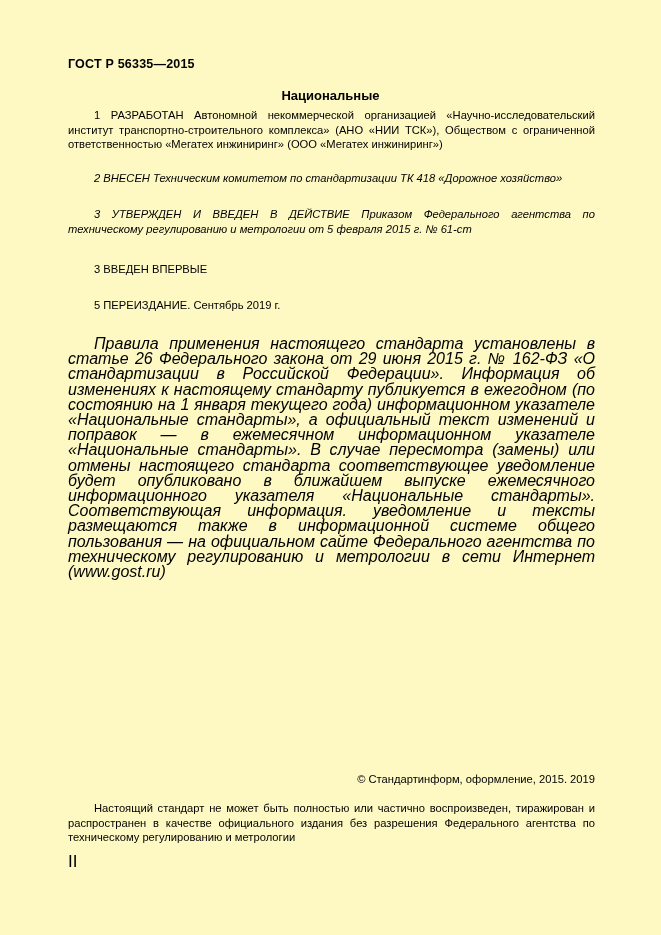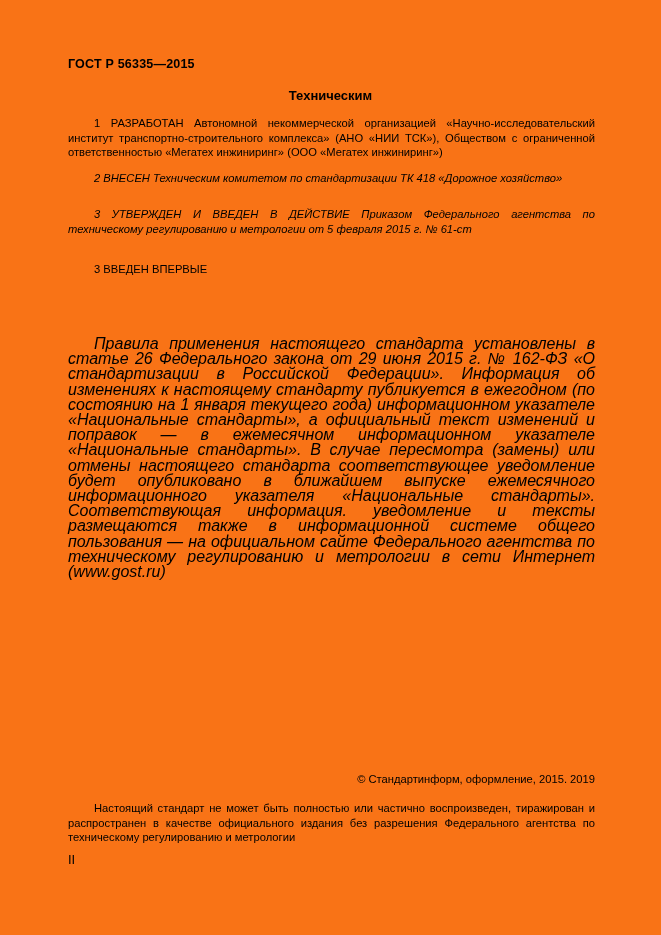--- a/index.html
+++ b/index.html
@@ -8,21 +8,21 @@
     background: #ffffff;
   }
   body {
     font-family: "Liberation Sans", sans-serif;
     color: #000000;
   }
   .page {
     position: relative;
     width: 661px;
     height: 935px;
-    background: #f97316;
+    background: #fef9c3;
     overflow: hidden;
   }
   .doc-header {
     position: absolute;
     left: 68px;
     top: 57px;
     font-size: 12.5px;
     font-weight: bold;
     letter-spacing: 0.2px;
   }
@@ -40,21 +40,21 @@
     left: 68px;
     width: 527px;
     font-size: 11.2px;
     line-height: 14.6px;
     text-align: justify;
   }
   .body-block p {
     margin: 0 0 0 0;
     text-indent: 26px;
   }
-  .p1 { top: 116px; }
+  .p1 { top: 108px; }
   .p2 { top: 171px; font-style: italic; }
   .p3 { top: 207px; font-style: italic; }
   .p4 { top: 262px; }
   .p5 { top: 298px; }
 
   .italic-block {
     position: absolute;
     left: 68px;
     top: 336px;
     width: 527px;
@@ -83,48 +83,51 @@
     text-align: justify;
   }
   .footer-note p {
     margin: 0;
     text-indent: 26px;
   }
   .page-number {
     position: absolute;
     left: 68px;
     top: 852px;
-    font-size: 13px;
+    font-size: 17px;
   }
 </style>
 </head>
 <body>
 
 <div class="page">
 
   <div class="doc-header">ГОСТ Р 56335—2015</div>
 
-  <div class="doc-title">Техническим</div>
+  <div class="doc-title">Национальные</div>
 
   <div class="body-block p1">
     <p>1 РАЗРАБОТАН Автономной некоммерческой организацией «Научно-исследовательский институт транспортно-строительного комплекса» (АНО «НИИ ТСК»), Обществом с ограниченной ответственностью «Мегатех инжиниринг» (ООО «Мегатех инжиниринг»)</p>
   </div>
 
   <div class="body-block p2">
     <p>2 ВНЕСЕН Техническим комитетом по стандартизации ТК 418 «Дорожное хозяйство»</p>
   </div>
 
   <div class="body-block p3">
     <p>3 УТВЕРЖДЕН И ВВЕДЕН В ДЕЙСТВИЕ Приказом Федерального агентства по техническому регулированию и метрологии от 5 февраля 2015 г. № 61-ст</p>
   </div>
 
   <div class="body-block p4">
     <p>3 ВВЕДЕН ВПЕРВЫЕ</p>
   </div>
 
+  <div class="body-block p5">
+    <p>5 ПЕРЕИЗДАНИЕ. Сентябрь 2019 г.</p>
+  </div>
 
   <div class="italic-block">
     <p>Правила применения настоящего стандарта установлены в статье 26 Федерального закона от 29 июня 2015 г. № 162-ФЗ «О стандартизации в Российской Федерации». Информация об изменениях к настоящему стандарту публикуется в ежегодном (по состоянию на 1 января текущего года) информационном указателе «Национальные стандарты», а официальный текст изменений и поправок — в ежемесячном информационном указателе «Национальные стандарты». В случае пересмотра (замены) или отмены настоящего стандарта соответствующее уведомление будет опубликовано в ближайшем выпуске ежемесячного информационного указателя «Национальные стандарты». Соответствующая информация. уведомление и тексты размещаются также в информационной системе общего пользования — на официальном сайте Федерального агентства по техническому регулированию и метрологии в сети Интернет (www.gost.ru)</p>
   </div>
 
   <div class="copyright">© Стандартинформ, оформление, 2015. 2019</div>
 
   <div class="footer-note">
     <p>Настоящий стандарт не может быть полностью или частично воспроизведен, тиражирован и распространен в качестве официального издания без разрешения Федерального агентства по техническому регулированию и метрологии</p>
   </div>

